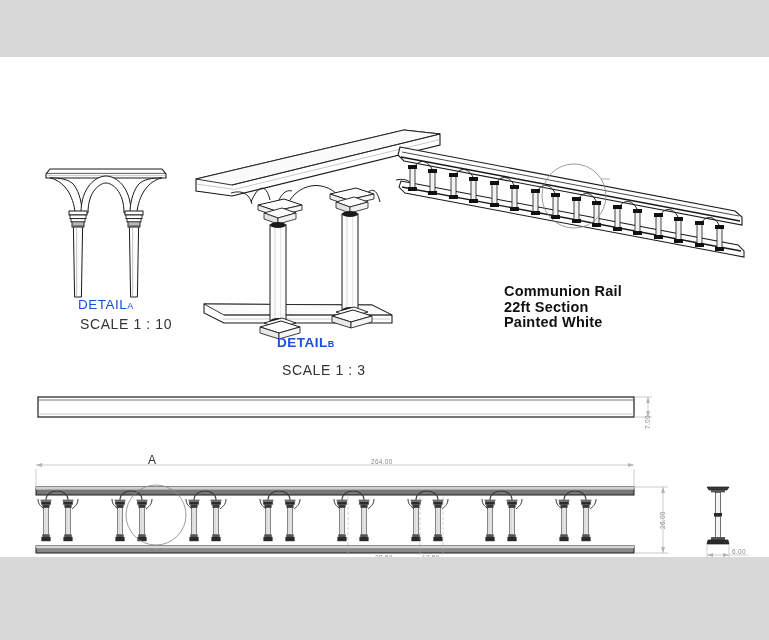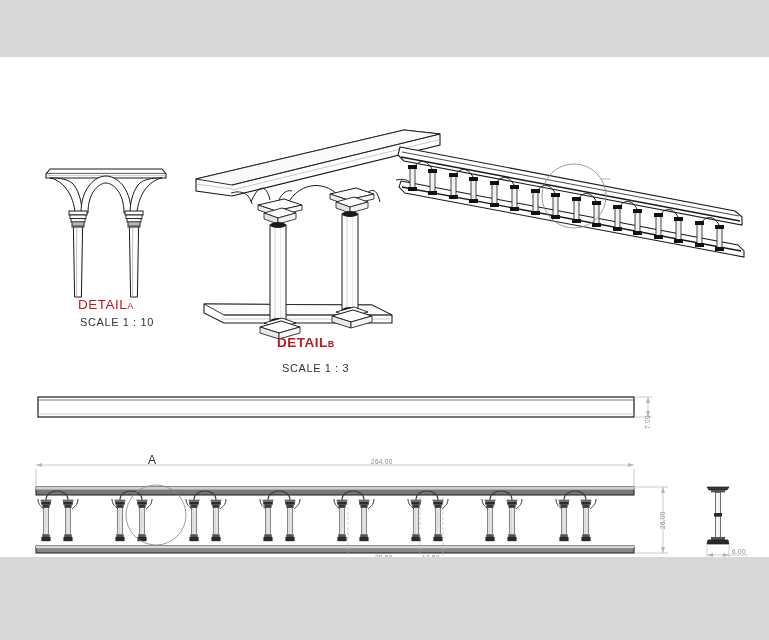--- a/index.html
+++ b/index.html
@@ -5,25 +5,25 @@
   html,body{margin:0;padding:0;background:#d8d8d8;}
   body{width:769px;height:640px;overflow:hidden;
        font-family:"Liberation Sans",sans-serif;}
   #stage{position:relative;width:769px;height:640px;background:#d8d8d8;}
   #sheet{position:absolute;left:0;top:57px;width:769px;height:500px;
          background:#ffffff;overflow:hidden;}
   .band{position:absolute;left:0;width:769px;background:#d8d8d8;}
   #band-top{top:0;height:57px;}
   #band-bottom{top:557px;height:83px;}
 
-  .lbl{position:absolute;color:#b91c1c;white-space:nowrap;
+  .lbl{position:absolute;color:#1d4ed8;white-space:nowrap;
        font-family:"Liberation Sans",sans-serif;}
   .detail-title{font-size:13.5px;letter-spacing:.5px;font-weight:400;}
   .detail-title .sub{font-size:9px;letter-spacing:.3px;}
-  .detail-scale{font-size:11px;letter-spacing:.6px;color:#333;}
+  .detail-scale{font-size:14px;letter-spacing:.6px;color:#333;}
   .title-block{font-size:14.5px;font-weight:bold;line-height:15.5px;
                letter-spacing:.2px;color:#111;}
   .dim-txt{position:absolute;font-size:6.5px;color:#8a8a8a;
            letter-spacing:.3px;white-space:nowrap;
            font-family:"Liberation Sans",sans-serif;}
   .dim-txt.vert{transform:rotate(-90deg);transform-origin:left top;}
   .callout-letter{position:absolute;font-size:12px;color:#333;}
   svg{position:absolute;left:0;top:0;overflow:visible;}
 </style>
 </head>
@@ -376,20 +376,25 @@
     <div class="lbl detail-title" style="left:78px;top:240px;">
       <span>DETAIL</span><span class="sub">A</span>
     </div>
     <div class="lbl detail-scale" style="left:80px;top:259px;">SCALE 1 : 10</div>
 
     <div class="lbl detail-title" style="left:277px;top:278px;font-weight:bold;">
       <span>DETAIL</span><span class="sub">B</span>
     </div>
     <div class="lbl detail-scale" style="left:282px;top:305px;">SCALE 1 : 3</div>
 
+    <div class="lbl title-block" style="left:504px;top:227px;">
+      <div>Communion Rail</div>
+      <div>22ft Section</div>
+      <div>Painted White</div>
+    </div>
 
     <div class="callout-letter" style="left:148px;top:396px;">A</div>
 
     <div class="dim-txt" style="left:371px;top:401px;">264.00</div>
     <div class="dim-txt vert" style="left:644px;top:372px;">7.00</div>
     <div class="dim-txt vert" style="left:659px;top:472px;">26.00</div>
     <div class="dim-txt" style="left:375px;top:497px;">28.50</div>
     <div class="dim-txt" style="left:422px;top:497px;">12.50</div>
     <div class="dim-txt" style="left:732px;top:491px;">6.00</div>
 

